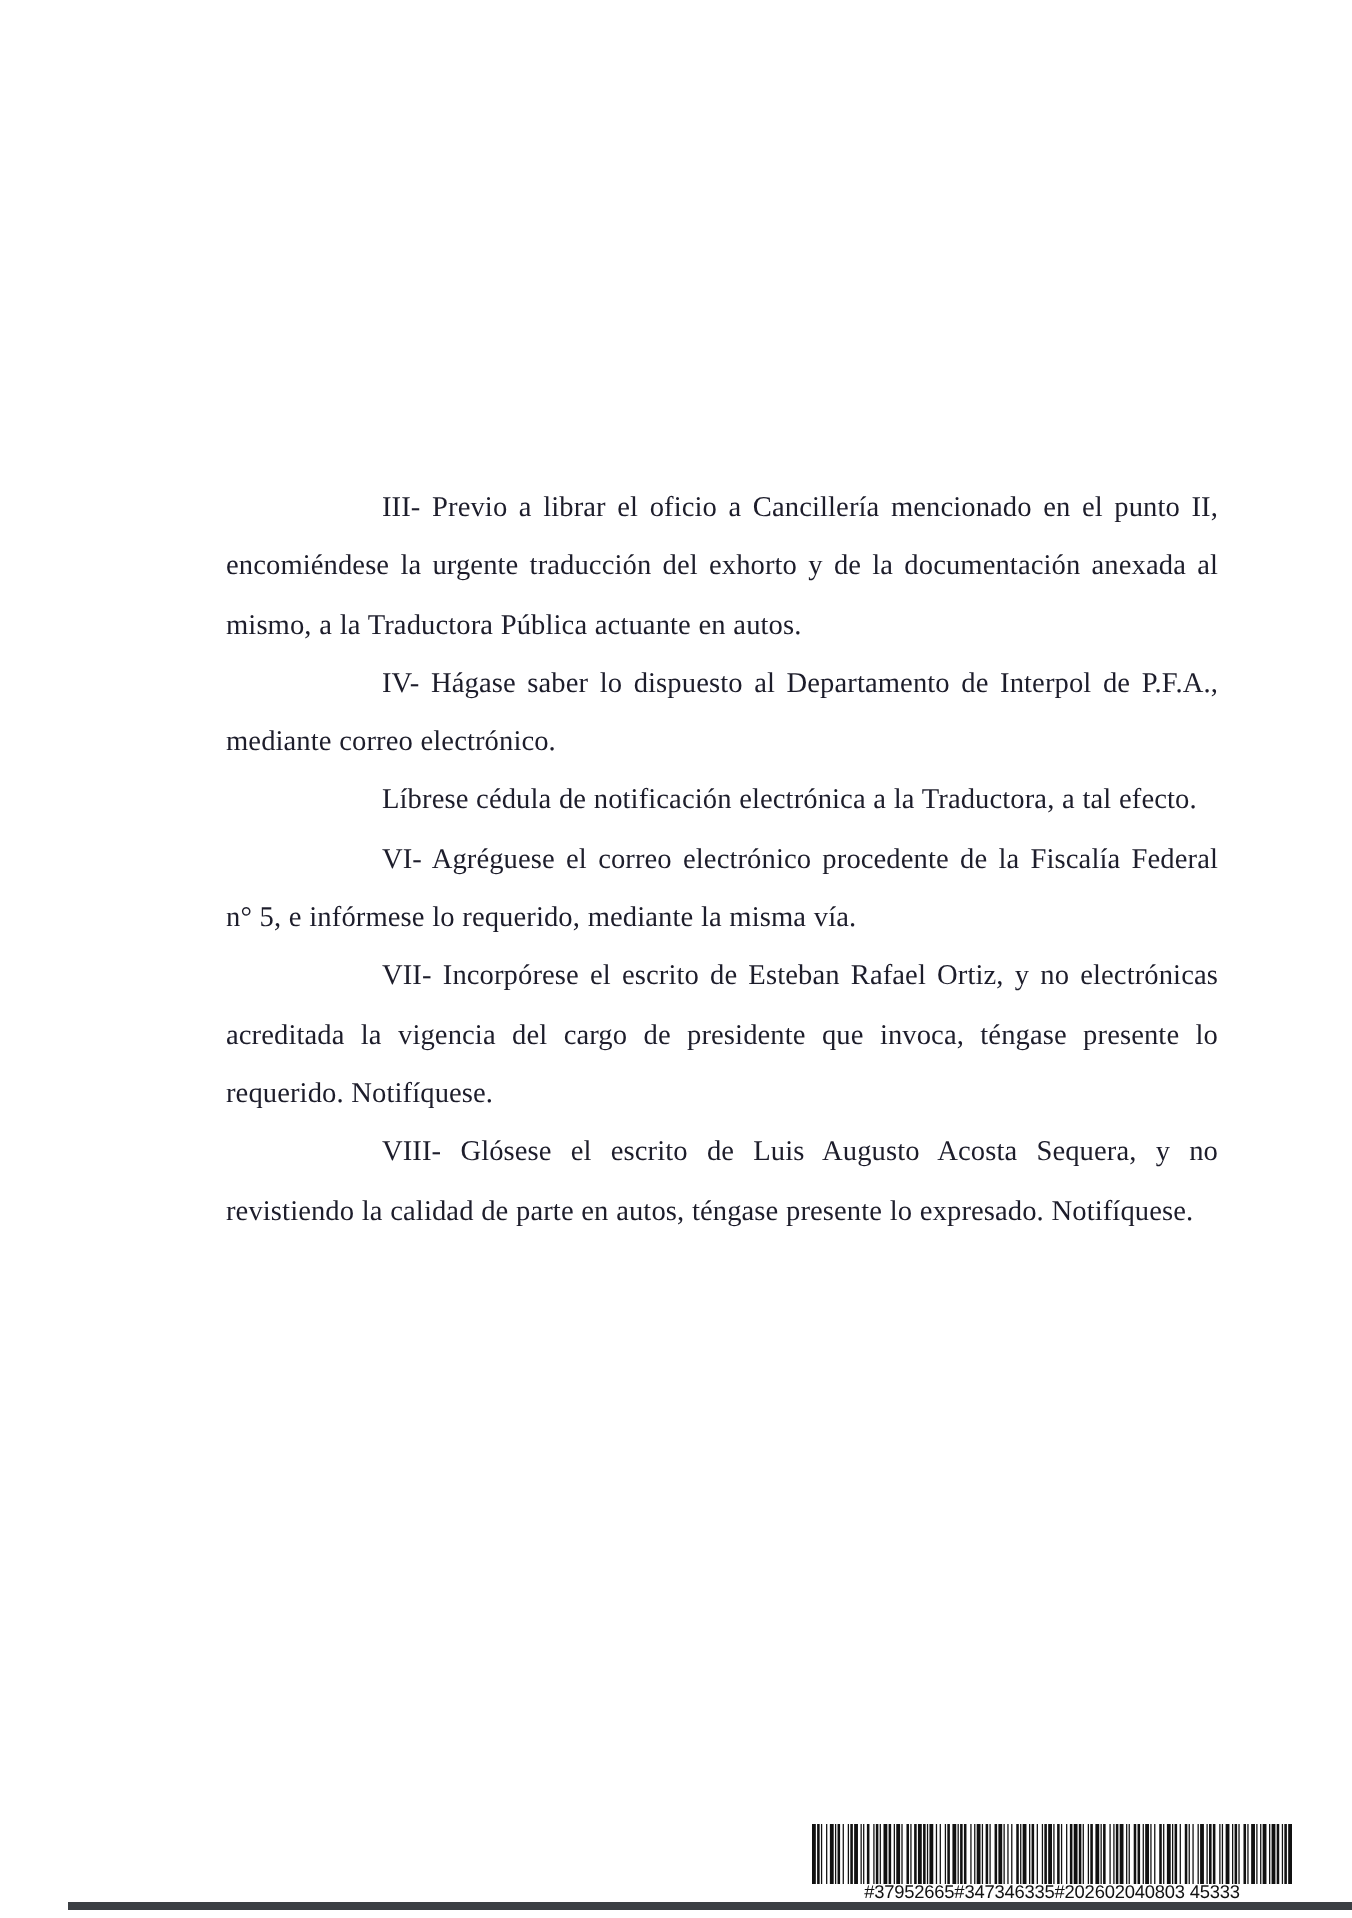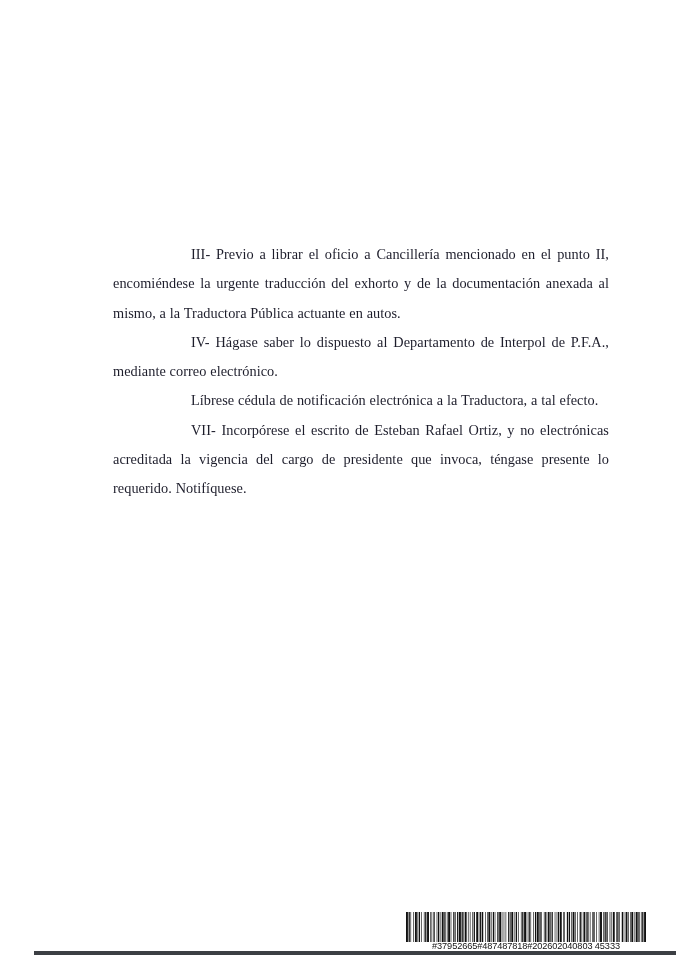--- a/index.html
+++ b/index.html
@@ -73,21 +73,23 @@
 </style>
 </head>
 <body>
 
 <div class="page">
 
   <div class="doc-body">
     <p class="para">III- Previo a librar el oficio a Cancillería mencionado en el punto II, encomiéndese la urgente traducción del exhorto y de la documentación anexada al mismo, a la Traductora Pública actuante en autos.</p>
     <p class="para">IV- Hágase saber lo dispuesto al Departamento de Interpol de P.F.A., mediante correo electrónico.</p>
     <p class="para">Líbrese cédula de notificación electrónica a la Traductora, a tal efecto.</p>
+    <p class="para">VI- Agréguese el correo electrónico procedente de la Fiscalía Federal n° 5, e infórmese lo requerido, mediante la misma vía.</p>
     <p class="para">VII- Incorpórese el escrito de Esteban Rafael Ortiz, y no electrónicas acreditada la vigencia del cargo de presidente que invoca, téngase presente lo requerido. Notifíquese.</p>
+    <p class="para">VIII- Glósese el escrito de Luis Augusto Acosta Sequera, y no revistiendo la calidad de parte en autos, téngase presente lo expresado. Notifíquese.</p>
   </div>
 
   <div class="barcode-wrap">
     <svg class="barcode-bars" viewBox="0 0 240 30" preserveAspectRatio="none" aria-hidden="true">
       <g id="barcode-bar-group" fill="#111111">
           <rect x="0.000" y="0" width="1.915" height="30"></rect>
           <rect x="2.553" y="0" width="1.277" height="30"></rect>
           <rect x="4.468" y="0" width="0.638" height="30"></rect>
           <rect x="7.021" y="0" width="0.638" height="30"></rect>
           <rect x="8.936" y="0" width="1.915" height="30"></rect>
@@ -195,18 +197,18 @@
           <rect x="224.043" y="0" width="0.638" height="30"></rect>
           <rect x="225.319" y="0" width="1.915" height="30"></rect>
           <rect x="228.511" y="0" width="0.638" height="30"></rect>
           <rect x="229.787" y="0" width="1.915" height="30"></rect>
           <rect x="232.340" y="0" width="1.277" height="30"></rect>
           <rect x="234.894" y="0" width="0.638" height="30"></rect>
           <rect x="236.170" y="0" width="1.277" height="30"></rect>
           <rect x="238.085" y="0" width="1.915" height="30"></rect>
         </g>
     </svg>
-    <span class="barcode-text">#37952665#487487818#202602040803 45333</span>
+    <span class="barcode-text">#37952665#347346335#202602040803 45333</span>
   </div>
 
   <div class="footer-rule"></div>
 
 </div>
 
 </body></html>

